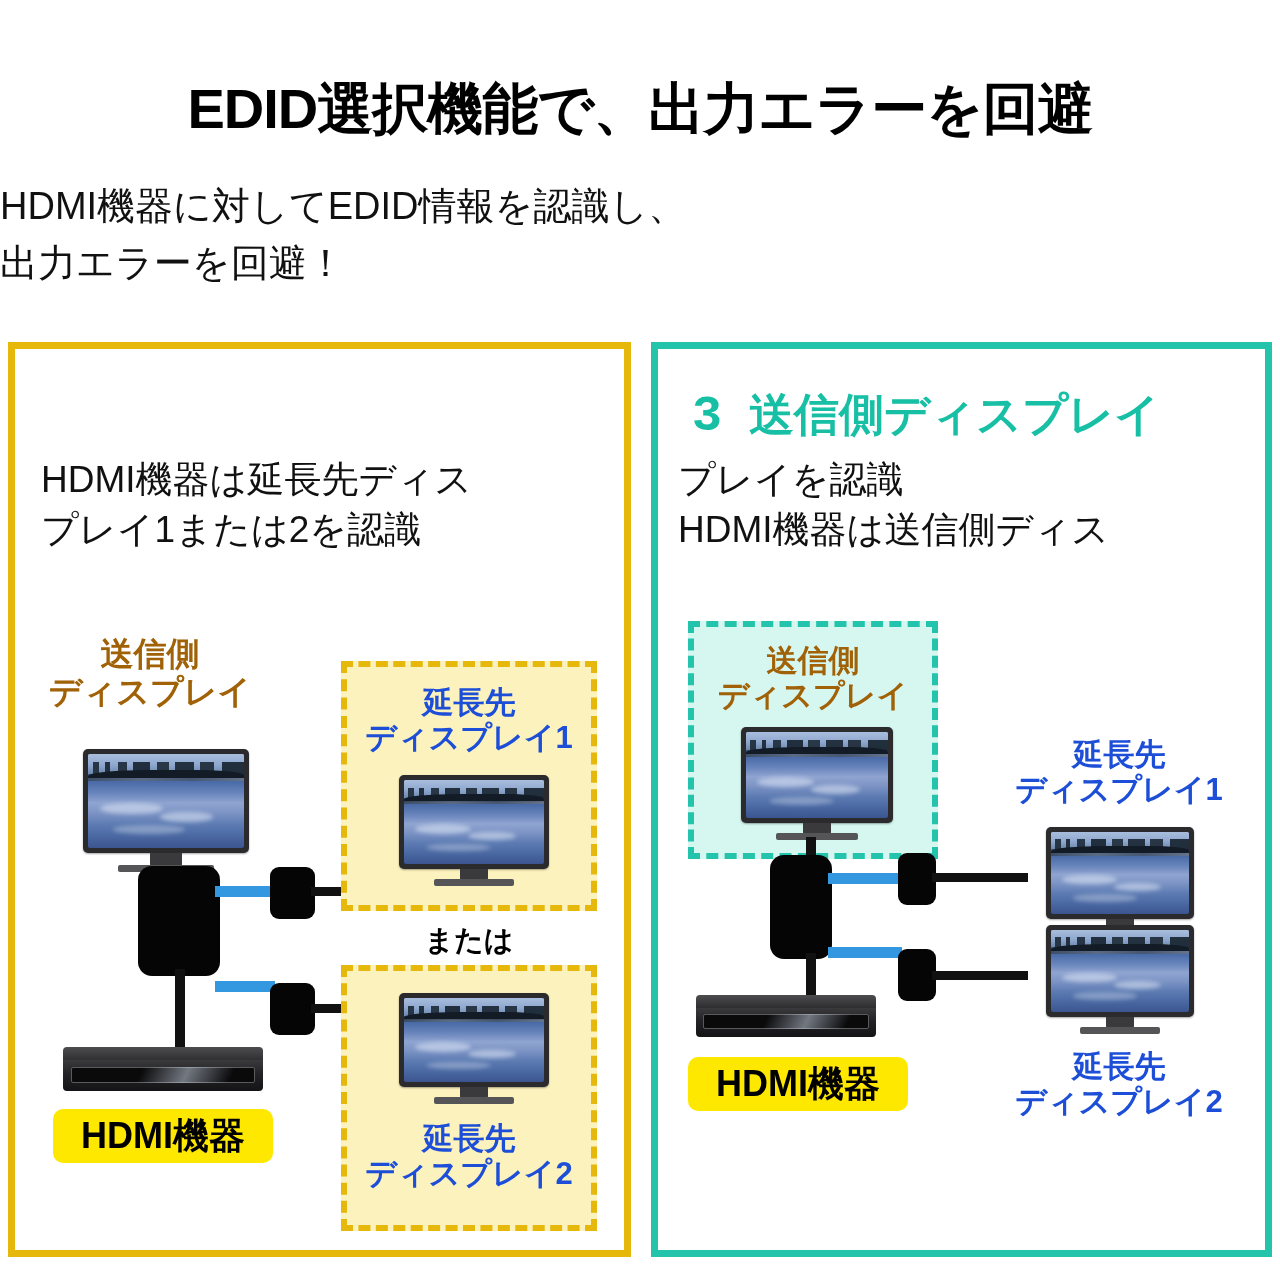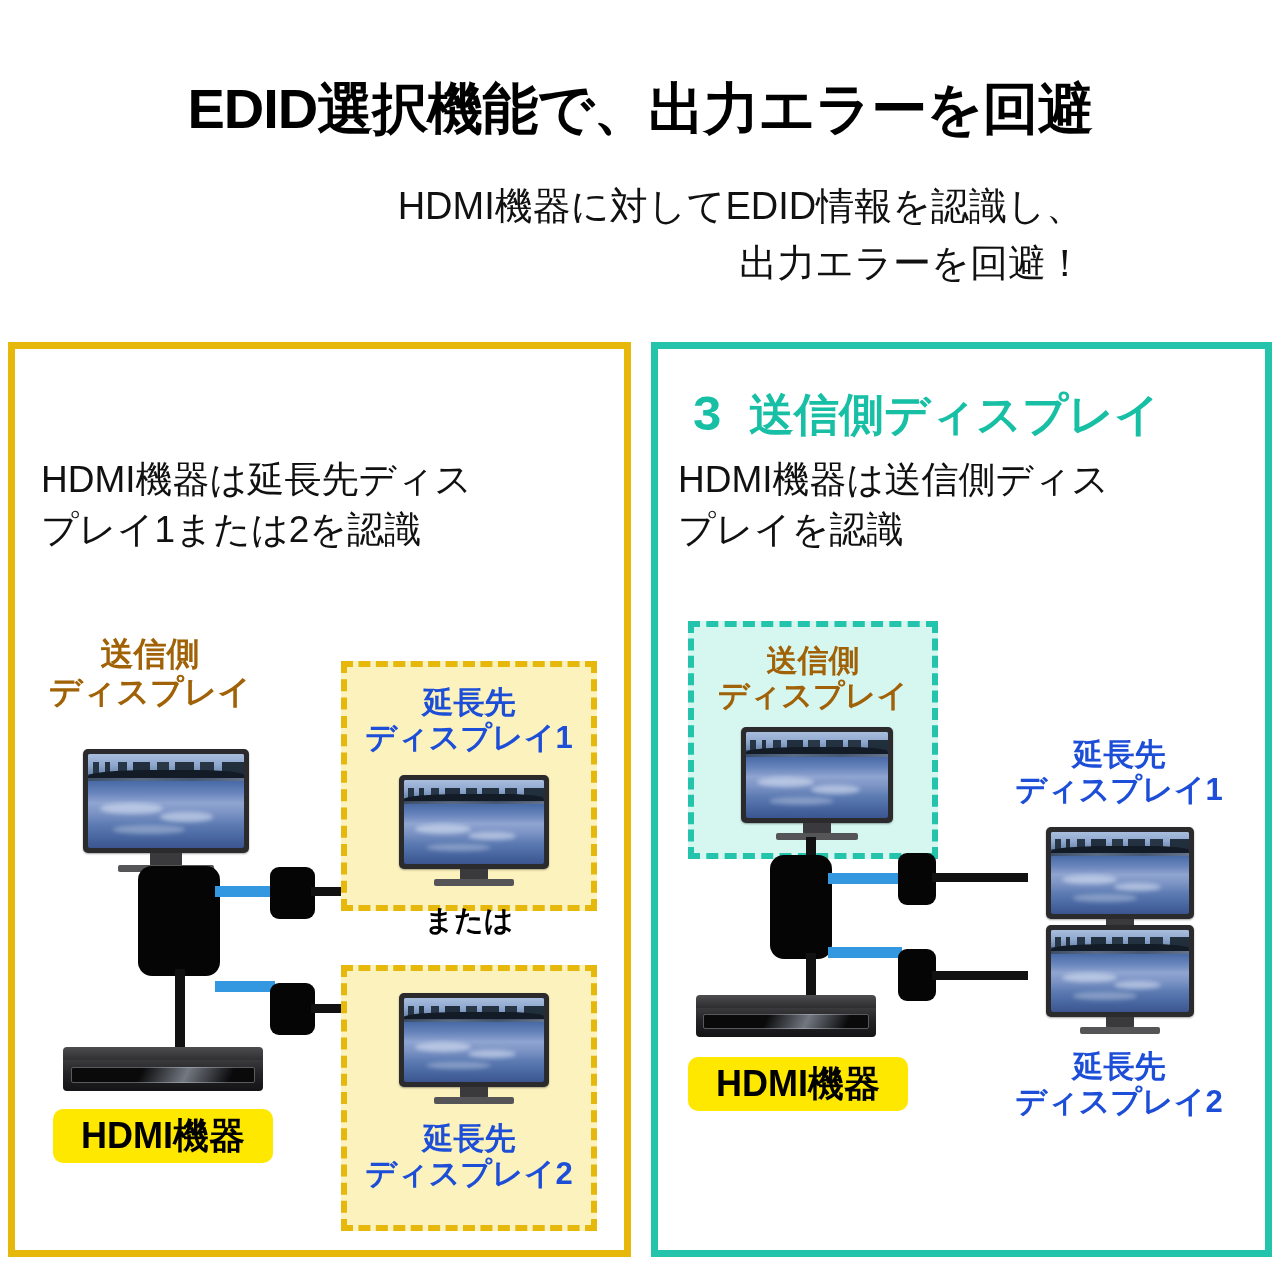--- a/index.html
+++ b/index.html
@@ -14,21 +14,21 @@
   
   .title {
     position: absolute; top: 72px; left: 0; width: 1280px;
     text-align: center;
     font-size: 56px; font-weight: bold; color: #000000;
     letter-spacing: -1px;
     white-space: nowrap;
   }
   .subtitle {
     position: absolute; top: 178px; left: 0; width: 1084px;
-    text-align: right;
+    text-align: left;
     font-size: 38px; color: #111111; line-height: 1.5;
   }
   .subtitle span { display: block; }
 
   
   .panel {
     position: absolute;
     top: 342px; height: 915px;
     background: #ffffff;
   }
@@ -263,21 +263,21 @@
             <div class="cloud1"></div>
             <div class="cloud2"></div>
             <div class="cloud3"></div>
           </div>
         </div>
       </div>
       <div class="mon-stand-neck" style="left:127px; top:202px; width:28px; height:12px;"></div>
       <div class="mon-stand-base" style="left:127px; top:212px; width:80px; height:7px;"></div>
     </div>
 
-    <div class="or-text" style="left:326px; top:552px; width:256px;">または</div>
+    <div class="or-text" style="left:326px; top:572px; width:256px;">または</div>
 
     <div class="dashbox gold" style="left:326px; top:616px; width:256px; height:266px;">
       <div class="monitor" style="left:52px; top:22px; width:150px; height:94px;">
         <div class="mon-bezel">
           <div class="mon-screen">
             <div class="skyline"></div>
             <div class="treeline"></div>
             <div class="shore"></div>
             <div class="cloud1"></div>
             <div class="cloud2"></div>
@@ -296,22 +296,22 @@
   </div>
 
   <div class="panel right">
 
     <div class="panel-head">
       <span class="num">3</span>
       <span>送信側ディスプレイ</span>
     </div>
 
     <div class="panel-desc" style="left:20px;">
+      <span>プレイを認識</span>
       <span>HDMI機器は送信側ディス</span>
-      <span>プレイを認識</span>
     </div>
 
     <div class="dashbox teal" style="left:30px; top:272px; width:250px; height:238px;">
       <div class="box-label lbl-teal" style="top:16px; font-size:31px;">
         <span>送信側</span>
         <span>ディスプレイ</span>
       </div>
       <div class="monitor" style="left:47px; top:100px; width:152px; height:96px;">
         <div class="mon-bezel">
           <div class="mon-screen">

